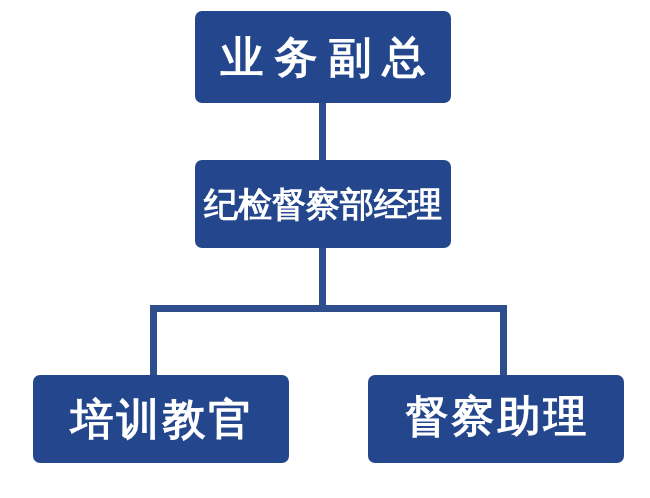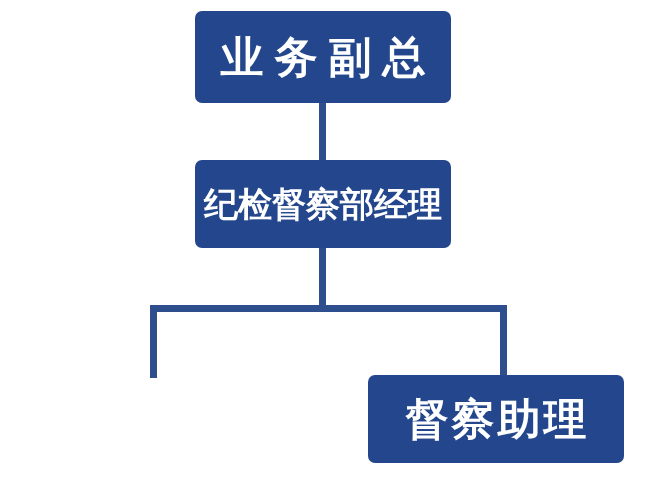--- a/index.html
+++ b/index.html
@@ -85,20 +85,21 @@
     left: 33px;
     top: 375px;
     width: 256px;
     height: 88px;
   }
   #node-assistant {
     left: 368px;
     top: 375px;
     width: 256px;
     height: 88px;
+    font-family: Liberation Mono, monospace;
   }
   #node-trainer .node-label,
   #node-assistant .node-label {
     font-size: 43px;
     letter-spacing: 3px;
     text-indent: 3px;
   }
 </style>
 </head>
 <body>
@@ -119,18 +120,21 @@
   </div>
 
   <div class="node" id="node-vp">
     <span class="node-label">业务副总</span>
   </div>
 
   <div class="node" id="node-manager">
     <span class="node-label">纪检督察部经理</span>
   </div>
 
+  <div class="node" id="node-trainer">
+    <span class="node-label">培训教官</span>
+  </div>
 
   <div class="node" id="node-assistant">
     <span class="node-label">督察助理</span>
   </div>
 
 </div>
 
 </body></html>

